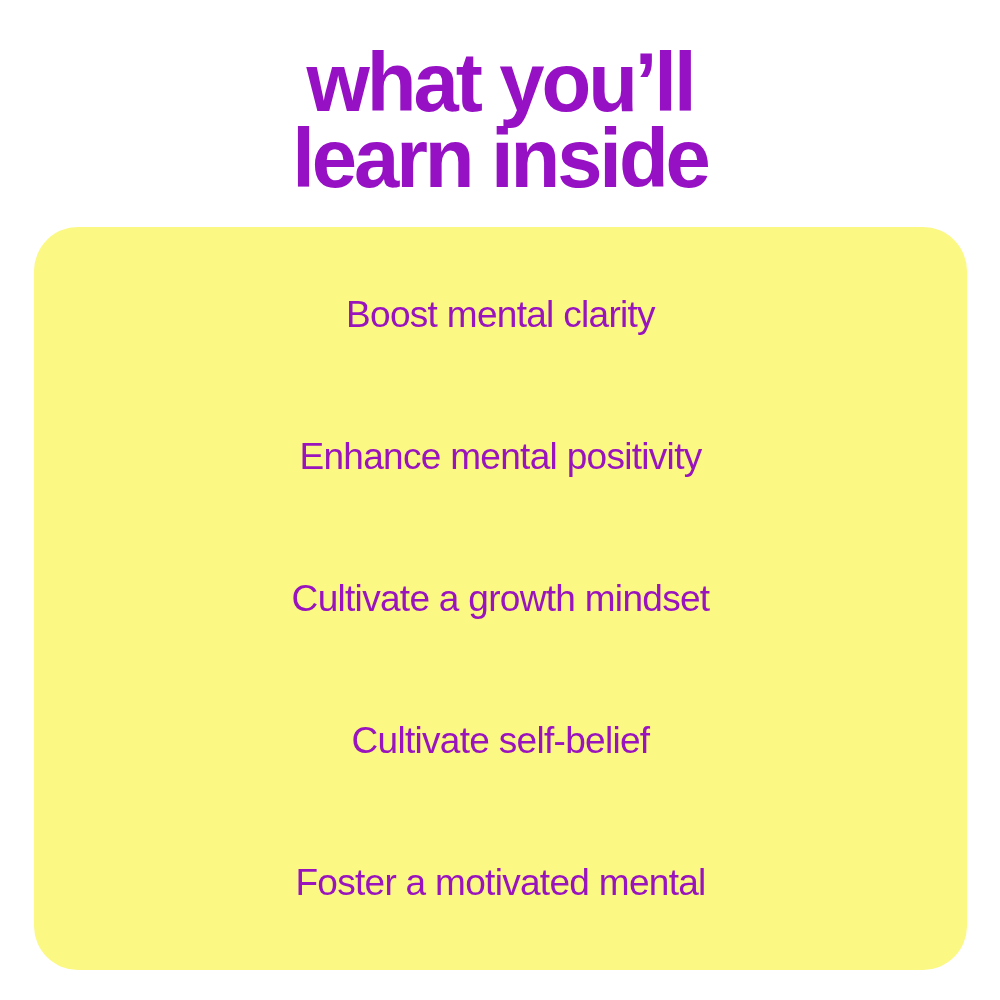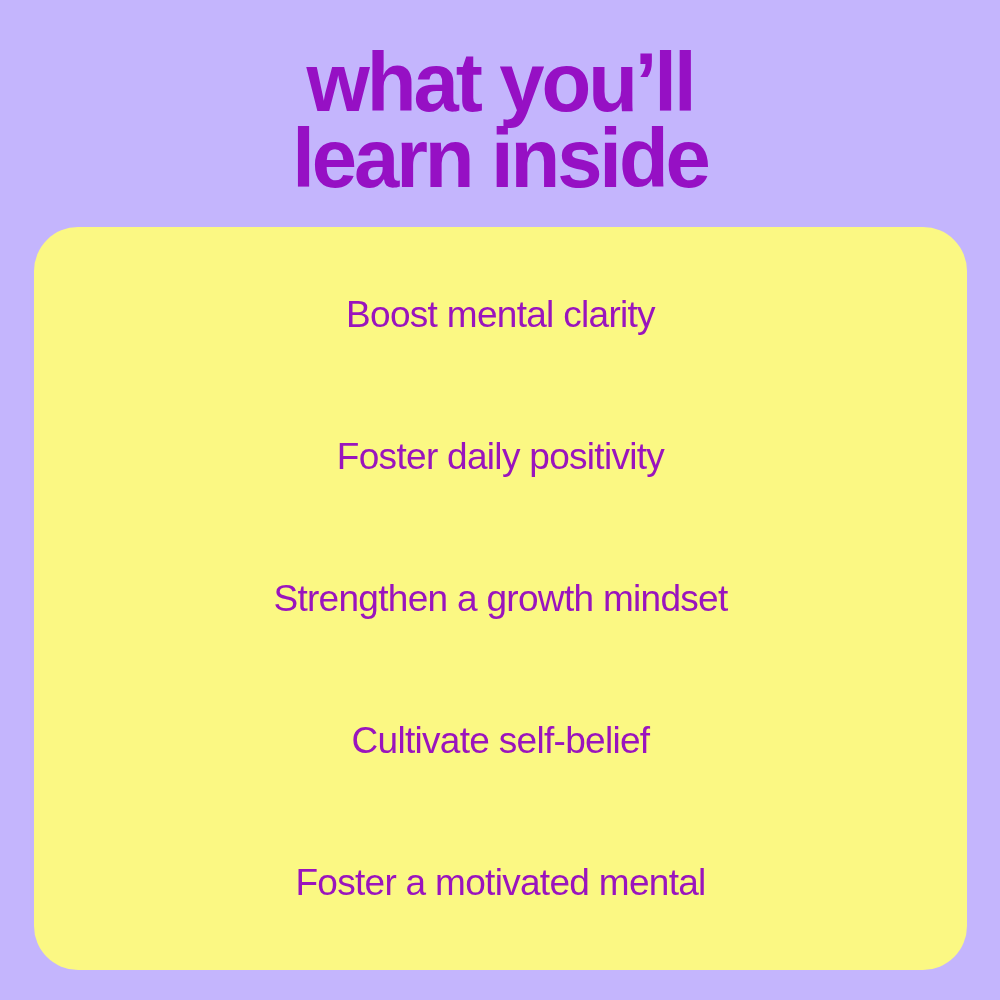--- a/index.html
+++ b/index.html
@@ -11,21 +11,21 @@
     height: 1000px;
     overflow: hidden;
     font-family: "Liberation Sans", sans-serif;
     background: #dfa4f3;
   }
 
   #poster {
     position: relative;
     width: 1000px;
     height: 1000px;
-    background: #c4b5fd;
+    background: #ffffff;
     box-sizing: border-box;
   }
 
   
   .heading {
     position: absolute;
     left: 0;
     top: 44px;
     width: 1000px;
     text-align: center;
@@ -94,20 +94,20 @@
 <div id="poster">
 
   <div class="heading">
     <span class="hline">what you’ll</span>
     <span class="hline">learn inside</span>
   </div>
 
   <div class="card">
     <ul class="benefit-list">
       <li class="benefit-item">Boost mental clarity</li>
-      <li class="benefit-item">Foster daily positivity</li>
-      <li class="benefit-item">Strengthen a growth mindset</li>
+      <li class="benefit-item">Enhance mental positivity</li>
+      <li class="benefit-item">Cultivate a growth mindset</li>
       <li class="benefit-item">Cultivate self-belief</li>
       <li class="benefit-item">Foster a motivated mental</li>
     </ul>
   </div>
 
 </div>
 
 </body></html>

